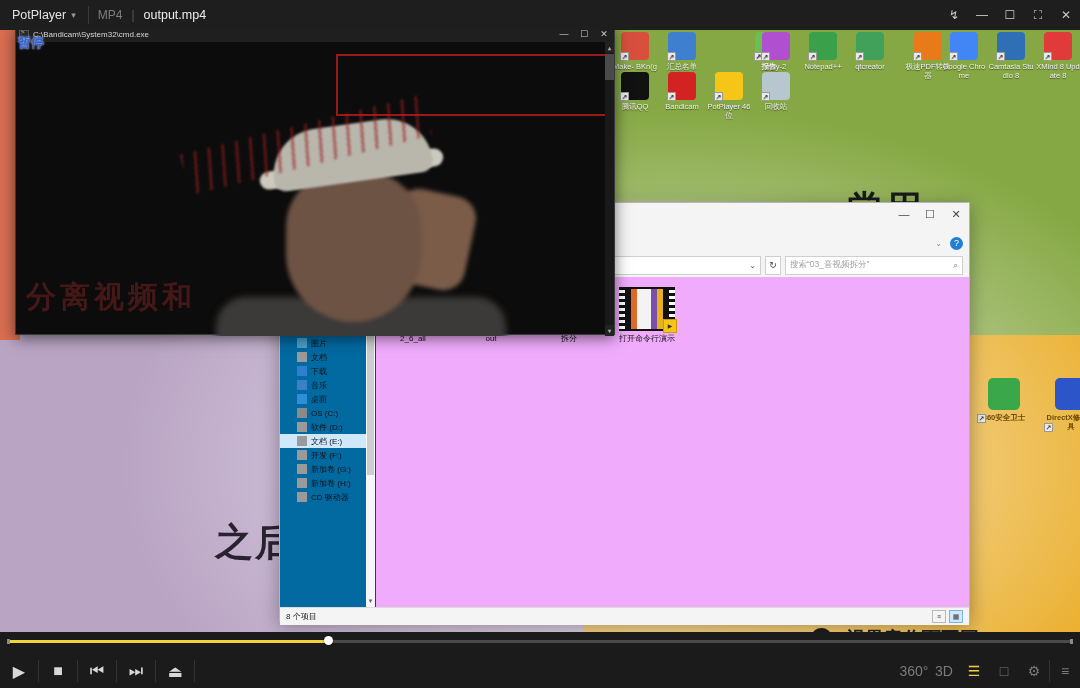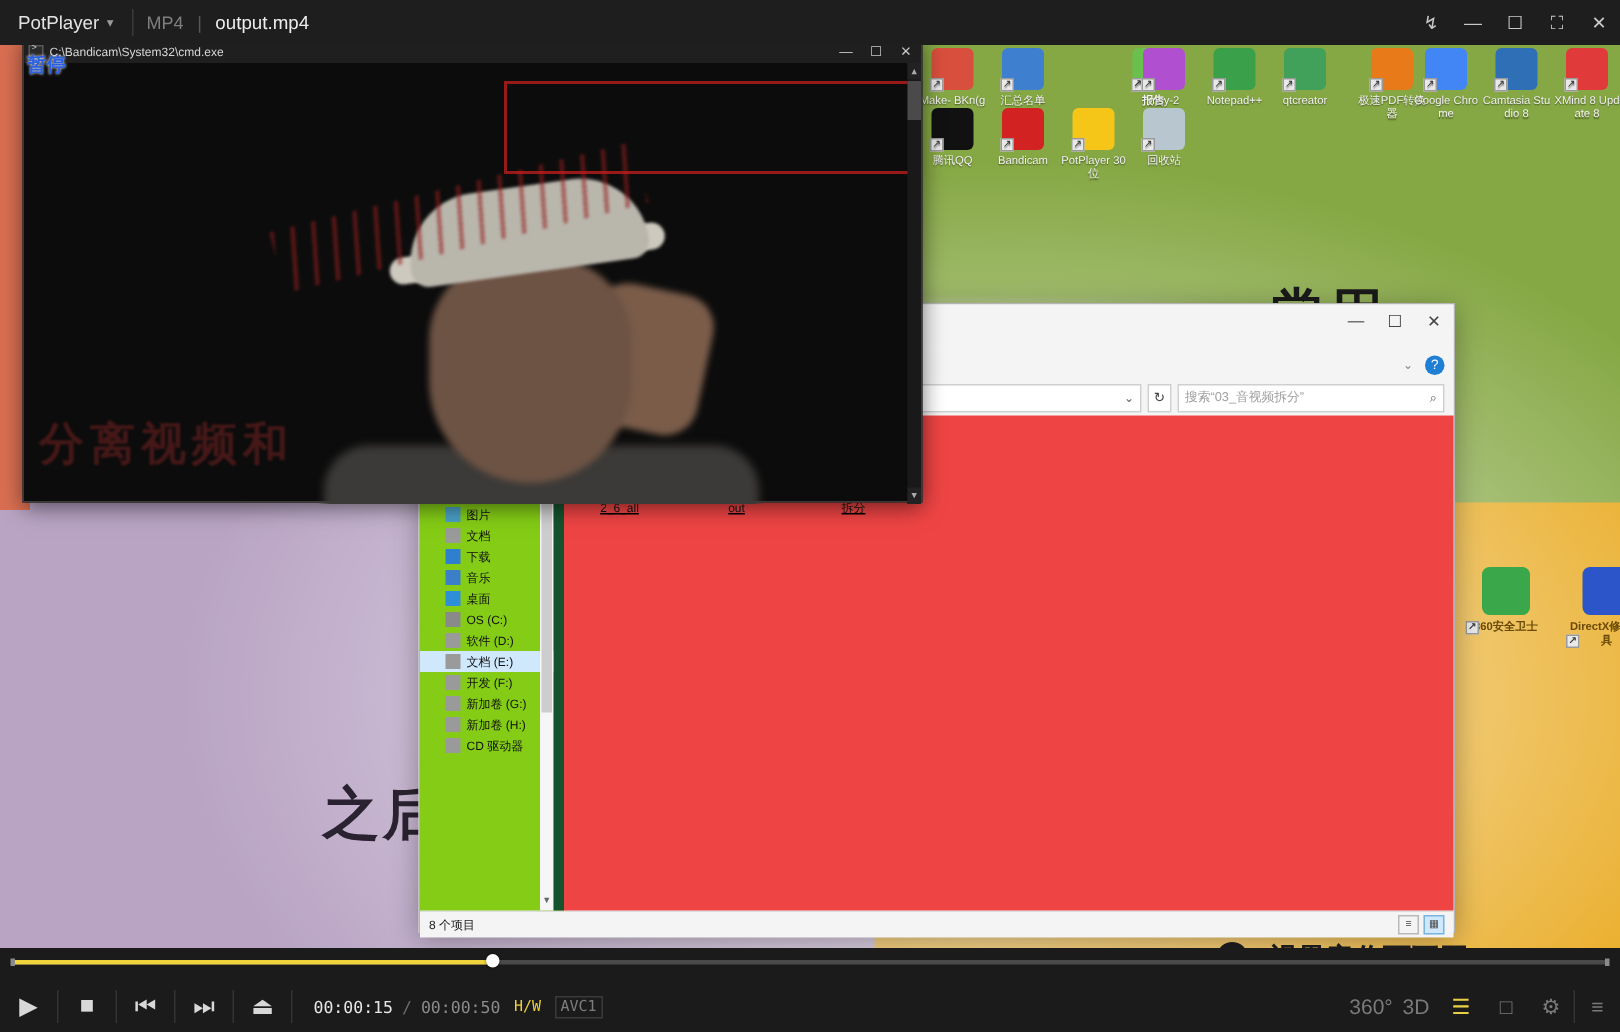--- a/index.html
+++ b/index.html
@@ -116,33 +116,33 @@
     border:1px solid #cfcfcf; padding:0 4px; font-size:9px; color:#222; gap:4px; }
   .crumb .arr{ color:#888; font-size:8px; }
   .crumb .cv{ margin-left:auto; color:#666; font-size:8px; }
   .fe-refresh{ width:16px; height:19px; border:1px solid #cfcfcf; background:#fff;
     font-size:9px; color:#444; text-align:center; line-height:17px; }
   .fe-search{ width:178px; height:19px; border:1px solid #cfcfcf; background:#fff;
     display:flex; align-items:center; padding:0 4px; font-size:8.5px; color:#a0a0a0; }
   .fe-search .sgl{ margin-left:auto; color:#666; }
 
   .fe-main{ display:flex; height:330px; }
-  .fe-nav{ width:96px; background:#84cc16; border-right:7px solid #14532d;
+  .fe-nav{ width:96px; background:#0369a1; border-right:1px solid #14532d;
     position:relative; overflow:hidden; padding-top:3px; }
   .nav-item{ display:flex; align-items:center; gap:4px; height:14px;
     font-size:8px; color:#111; padding-left:8px; }
   .nav-item.ind{ padding-left:17px; }
   .nav-item.sel{ background:#cfe8fb; }
   .nav-gl{ width:10px; height:10px; display:inline-block; flex:none; }
   .nav-scroll{ position:absolute; right:0; top:0; width:9px; height:330px; background:#f6f6f6; }
   .nav-scroll .th{ position:absolute; left:1px; top:18px; width:7px; height:180px; background:#cdcdcd; }
   .nav-scroll .ar{ position:absolute; left:0; width:9px; height:11px; color:#666;
     font-size:6px; text-align:center; line-height:11px; }
 
-  .fe-content{ flex:1; background:#ef4444; padding:10px 6px; position:relative;text-decoration:underline; }
+  .fe-content{ flex:1; background:#f0abfc; padding:10px 6px; position:relative; }
   .file-row{ display:flex; gap:16px; }
   .file{ width:62px; text-align:center; font-size:8px; color:#111; }
   .file .thumb{ width:56px; height:44px; margin:0 auto 3px; position:relative; }
   .file .fl{ display:block; line-height:10px; word-break:break-all; }
   .film{ position:absolute; inset:0; background:#111;
     border-left:6px solid #111; border-right:6px solid #111; }
   .film:before,.film:after{ content:""; position:absolute; top:0; width:6px; height:100%;
     background:repeating-linear-gradient(#111 0 3px,#fff 3px 6px); }
   .film:before{ left:-6px; } .film:after{ right:-6px; }
   .film-in{ position:absolute; left:6px; right:6px; top:2px; bottom:2px; background:#fff; }
@@ -298,21 +298,21 @@
         <div class="dicon" style="left: 659px; top: 42px;">
           <span class="gl" style="background: rgb(210, 34, 34);">
             <span class="shortcut-arrow">↗</span>
           </span>
           <span class="lbl">Bandicam</span>
         </div>
         <div class="dicon" style="left: 706px; top: 42px;">
           <span class="gl" style="background: rgb(245, 197, 24);">
             <span class="shortcut-arrow">↗</span>
           </span>
-          <span class="lbl">PotPlayer 30
+          <span class="lbl">PotPlayer 46
 位</span>
         </div>
         <div class="dicon" style="left: 753px; top: 42px;">
           <span class="gl" style="background: rgb(184, 198, 207);">
             <span class="shortcut-arrow">↗</span>
           </span>
           <span class="lbl">回收站</span>
         </div>
       </div>
     <div id="di-right">
@@ -443,20 +443,29 @@
                 </div>
                 <span class="fl">out</span>
               </div>
               <div class="file">
                 <div class="thumb">
                   <span style="position:absolute;inset:0;background:#0d0d0d;"></span>
                   <span style="position:absolute;left:11px;top:14px;width:14px;height:14px;background:#e8e8e8;border-radius:3px;"></span>
                   <span style="position:absolute;left:29px;top:14px;width:14px;height:14px;background:#e8e8e8;border-radius:3px;"></span>
                 </div>
                 <span class="fl">拆分</span>
+              </div>
+              <div class="file">
+                <div class="thumb">
+                  <span class="film">
+                    <span class="film-in" style="background: linear-gradient(90deg, rgb(224, 106, 42) 0px, rgb(224, 106, 42) 18%, rgb(243, 243, 243) 18%, rgb(243, 243, 243) 62%, rgb(122, 79, 168) 62%, rgb(122, 79, 168) 80%, rgb(232, 176, 32) 80%, rgb(232, 176, 32) 100%);"></span>
+                  </span>
+                  <span class="badge-mp">▶</span>
+                </div>
+                <span class="fl">打开命令行演示</span>
               </div>
             </div>
         </div>
       </div>
       <div class="fe-status">
         <span>8 个项目</span>
         <span class="sp"></span>
         <span class="view-btn">≡</span>
         <span class="view-btn act">▦</span>
       </div>
@@ -513,27 +522,20 @@
       <div class="cbtn">▶</div>
       <div class="cdiv"></div>
       <div class="cbtn">■</div>
       <div class="cdiv"></div>
       <div class="cbtn">⏮</div>
       <div class="cdiv"></div>
       <div class="cbtn">⏭</div>
       <div class="cdiv"></div>
       <div class="cbtn">⏏</div>
       <div class="cdiv"></div>
-      <div class="time">
-        <span class="t-cur">00:00:15</span>
-        <span class="t-sl">/</span>
-        <span class="t-tot">00:00:50</span>
-        <span class="tag hw">H/W</span>
-        <span class="tag codec">AVC1</span>
-      </div>
       <div class="flex1"></div>
       <div class="rbtn">360°</div>
       <div class="rbtn">3D</div>
       <div class="rbtn act">☰</div>
       <div class="rbtn">□</div>
       <div class="rbtn">⚙</div>
       <div class="cdiv"></div>
       <div class="rbtn">≡</div>
     </div>
   </div>

